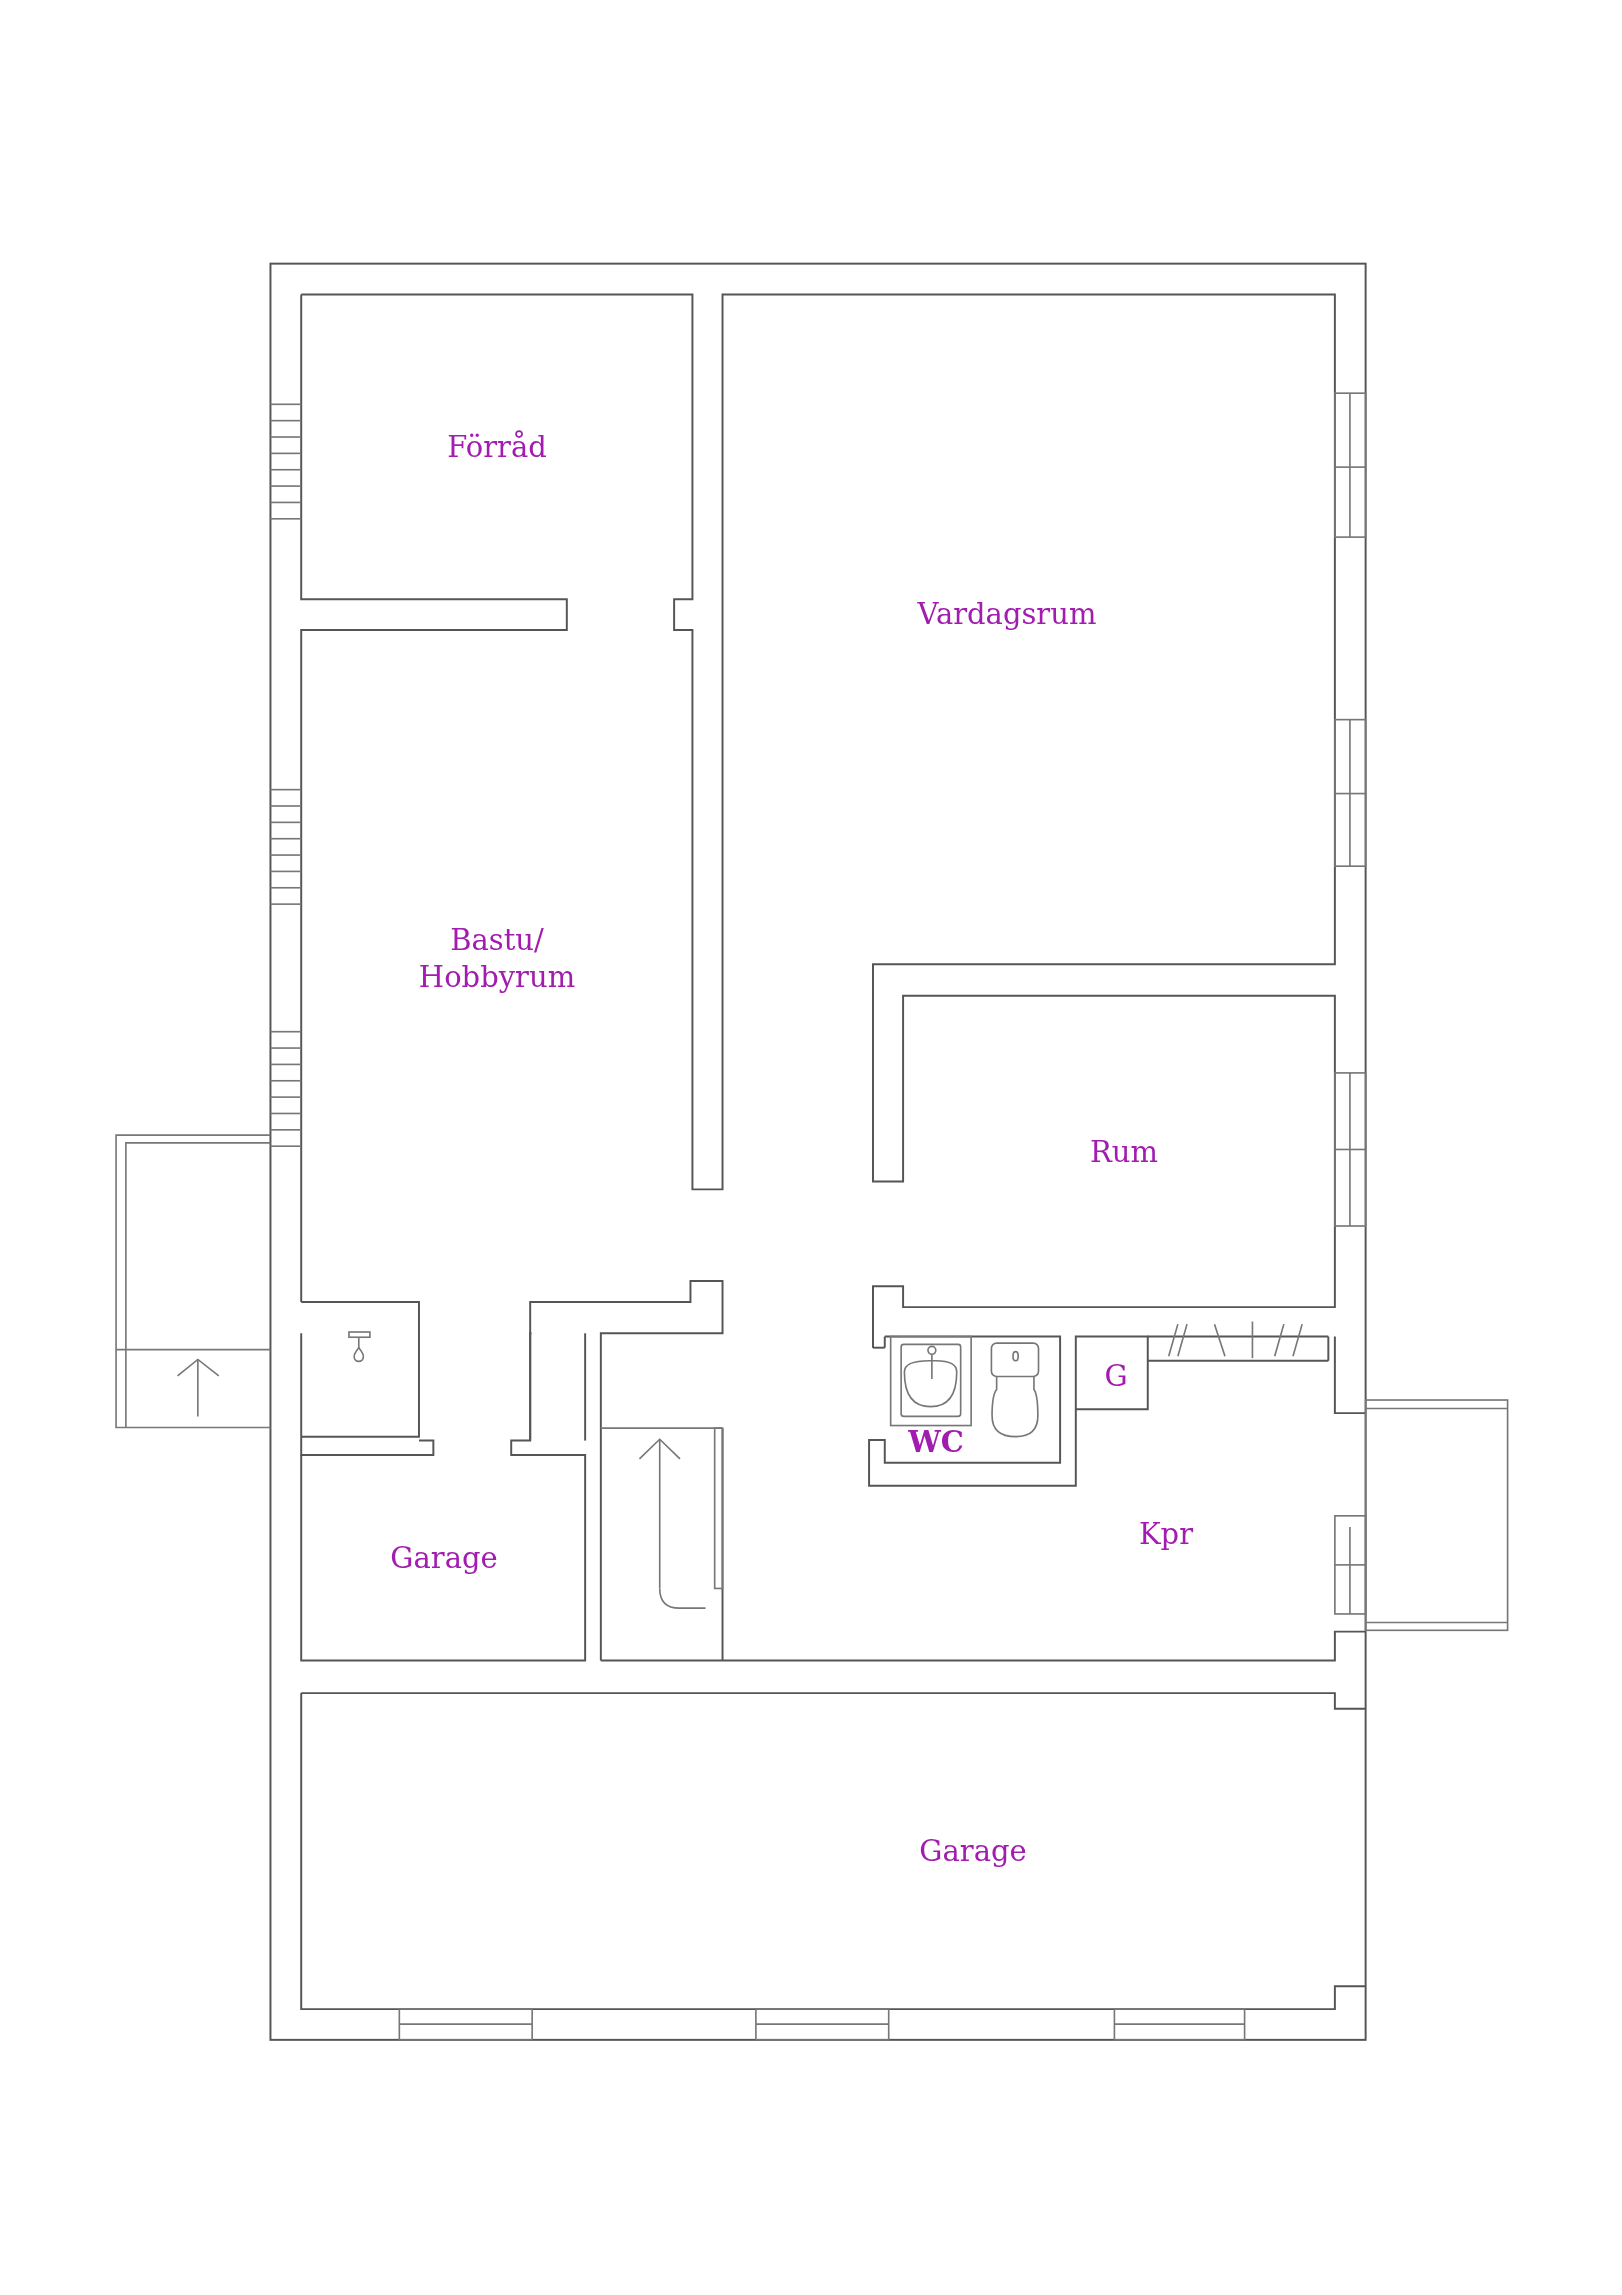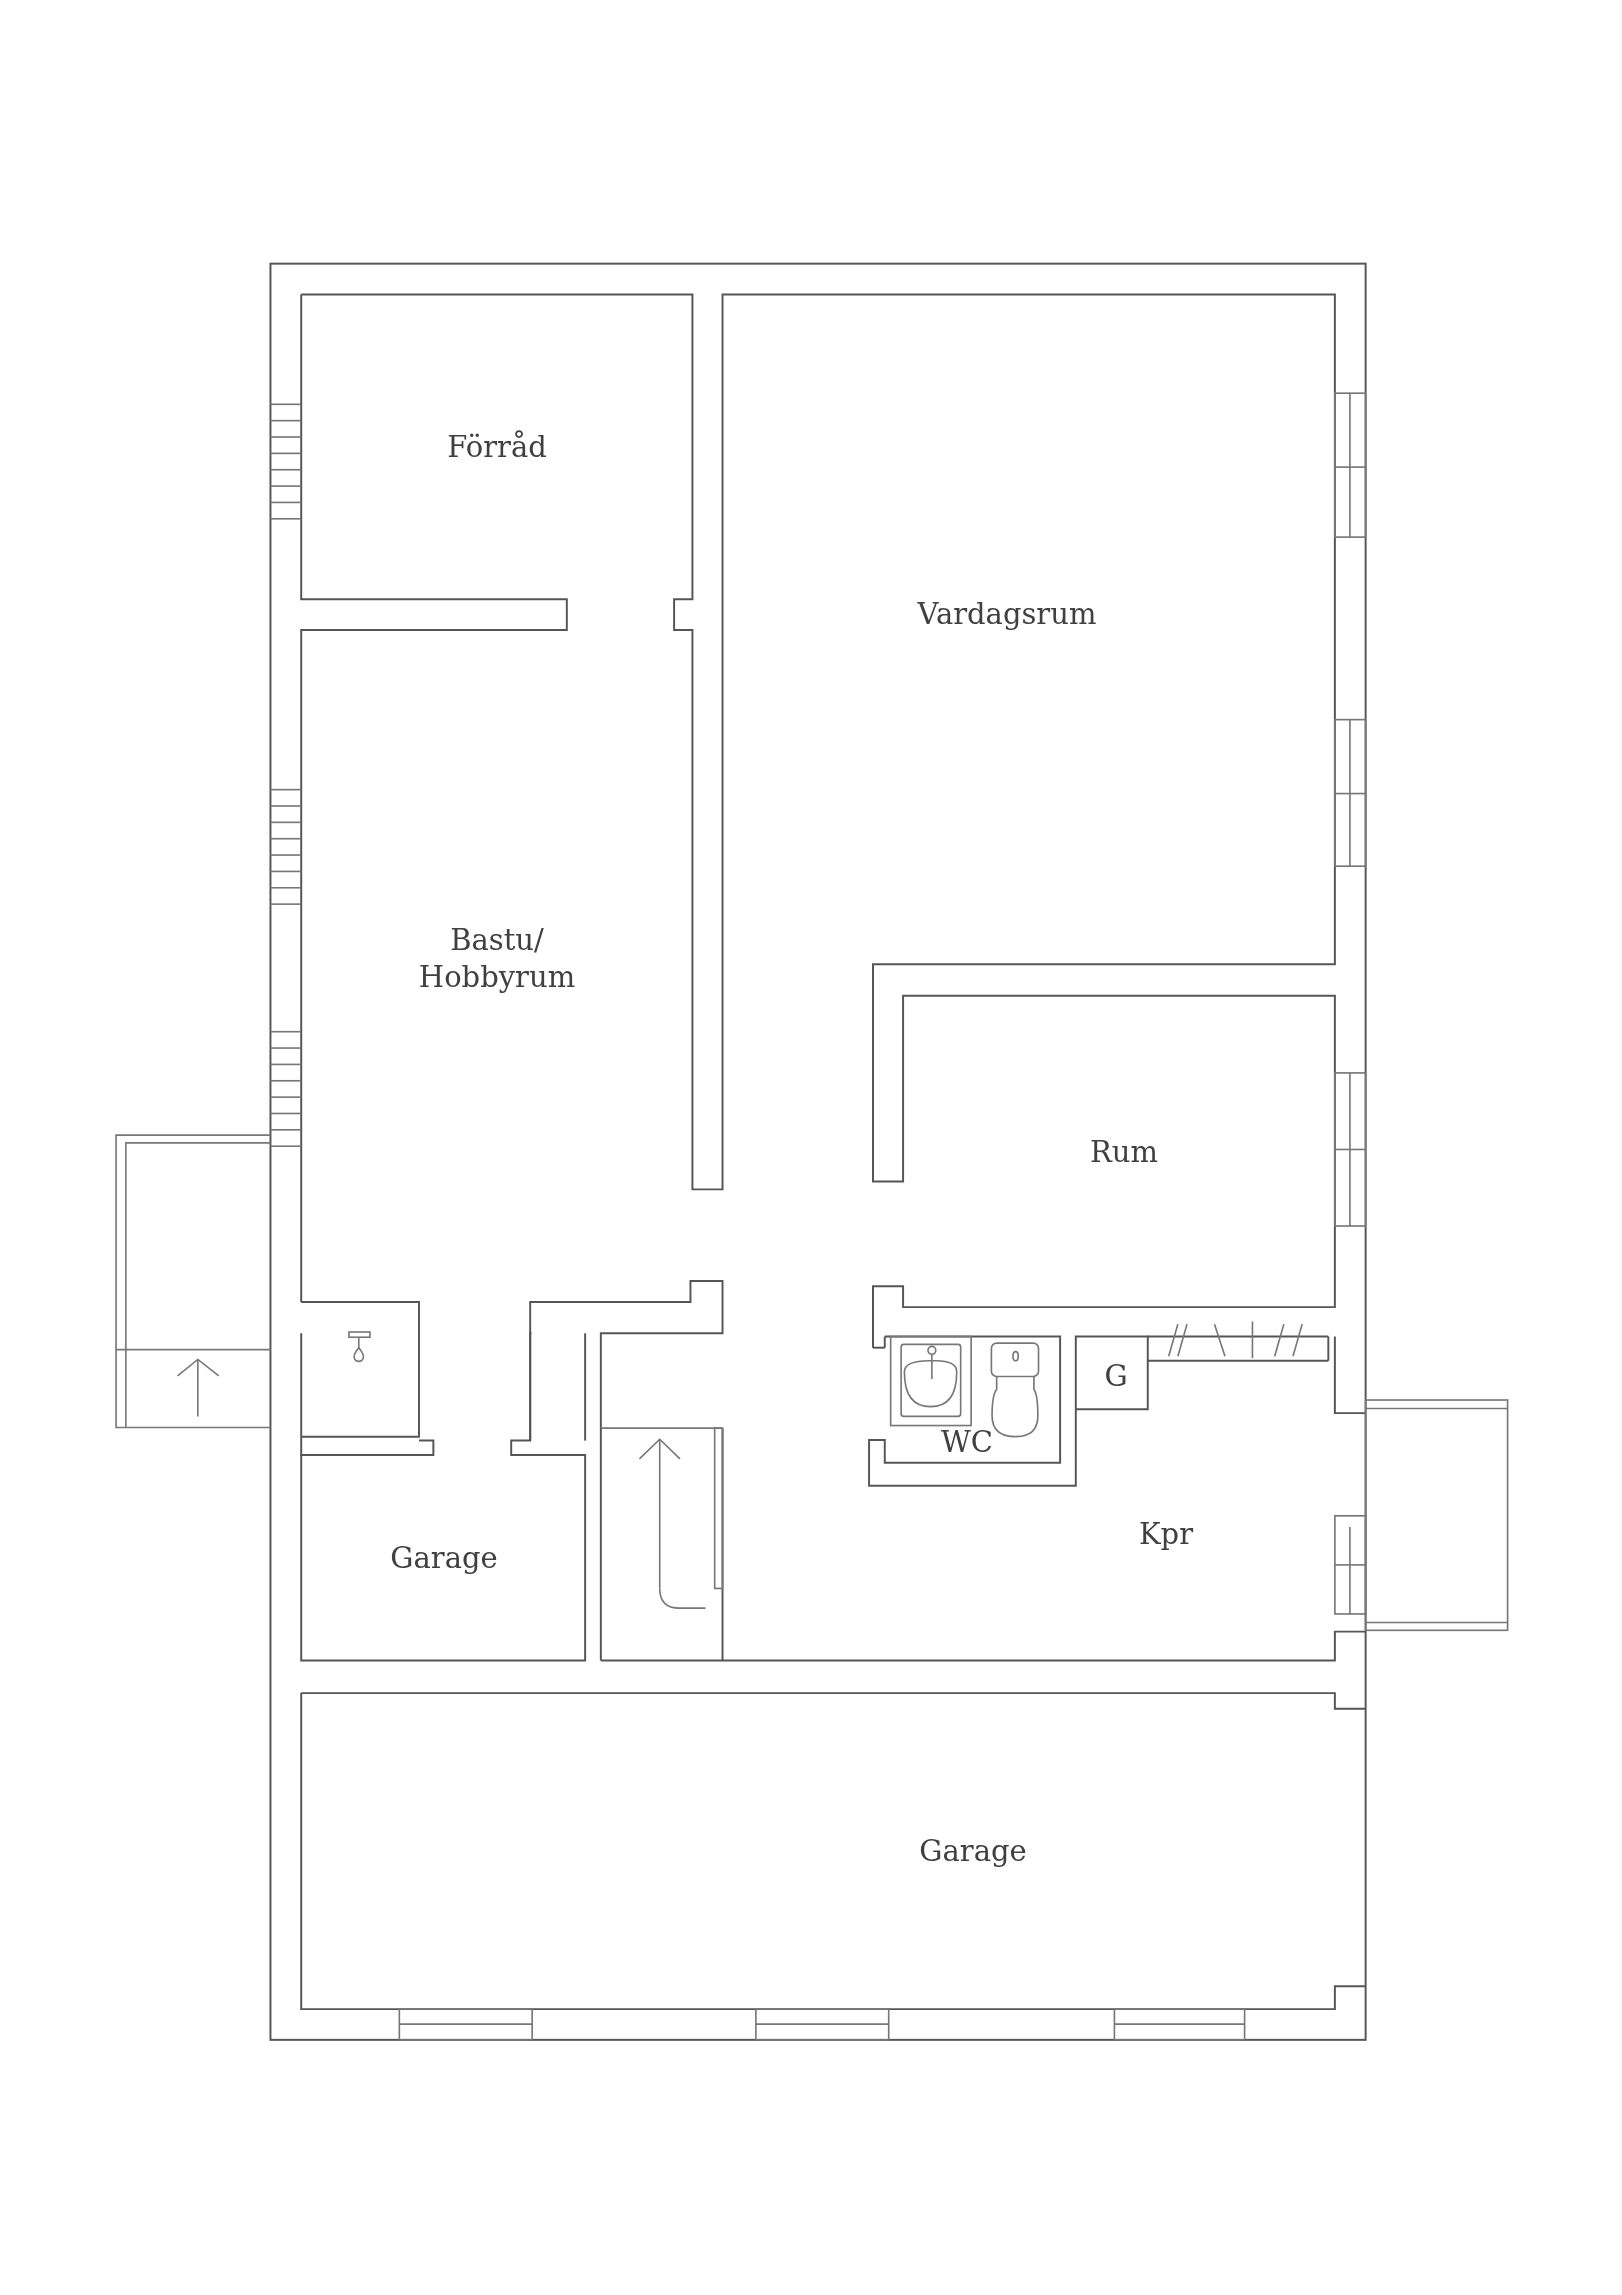--- a/index.html
+++ b/index.html
@@ -1,20 +1,20 @@
 <!DOCTYPE html>
 <html style="font-size:10.5px"><head>
 <meta charset="utf-8">
 <style>
   html, body { margin:0; padding:0; background:#ffffff; }
   body { width:1623px; height:2295px; position:relative; overflow:hidden; }
   svg.plan { position:absolute; left:0; top:0; width:1623px; height:2295px; }
   .w { fill:none; stroke:#555555; stroke-width:3; stroke-linejoin:miter; }
   .t { fill:none; stroke:#777777; stroke-width:2.5; }
-  .label { position:absolute; font-family:"DejaVu Serif","Liberation Serif",serif; color:#404040; font-size:29px; line-height:37px; text-align:center; transform:translate(-50%,-50%); white-space:nowrap; }
+  .label { position:absolute; font-family:"DejaVu Serif","Liberation Serif",serif; color:#a21caf; font-size:29px; line-height:37px; text-align:center; transform:translate(-50%,-50%); white-space:nowrap; }
 </style>
 </head>
 <body>
 
 <svg class="plan" viewBox="0 0 2480 3508" xmlns="http://www.w3.org/2000/svg">
 
   <g>
     <rect class="w" x="413" y="403" width="1674" height="2715"></rect>
   </g>
 
@@ -158,18 +158,18 @@
   </g>
 </svg>
 
 <div class="label" style="left:497px; top:447px;">Förråd</div>
 <div class="label" style="left:1007px; top:614px;">Vardagsrum</div>
 <div class="label" style="left:497px; top:959px;">
   <div>Bastu/</div>
   <div>Hobbyrum</div>
 </div>
 <div class="label" style="left:1124px; top:1152px;">Rum</div>
-<div class="label" style="left:967px; top:1442px;">WC</div>
+<div class="label" style="left:936px; top:1442px;font-weight:bold;">WC</div>
 <div class="label" style="left:1116px; top:1376px;">G</div>
 <div class="label" style="left:1166px; top:1534px;">Kpr</div>
 <div class="label" style="left:444px; top:1558px;">Garage</div>
 <div class="label" style="left:973px; top:1851px;">Garage</div>
 
 
 </body></html>

